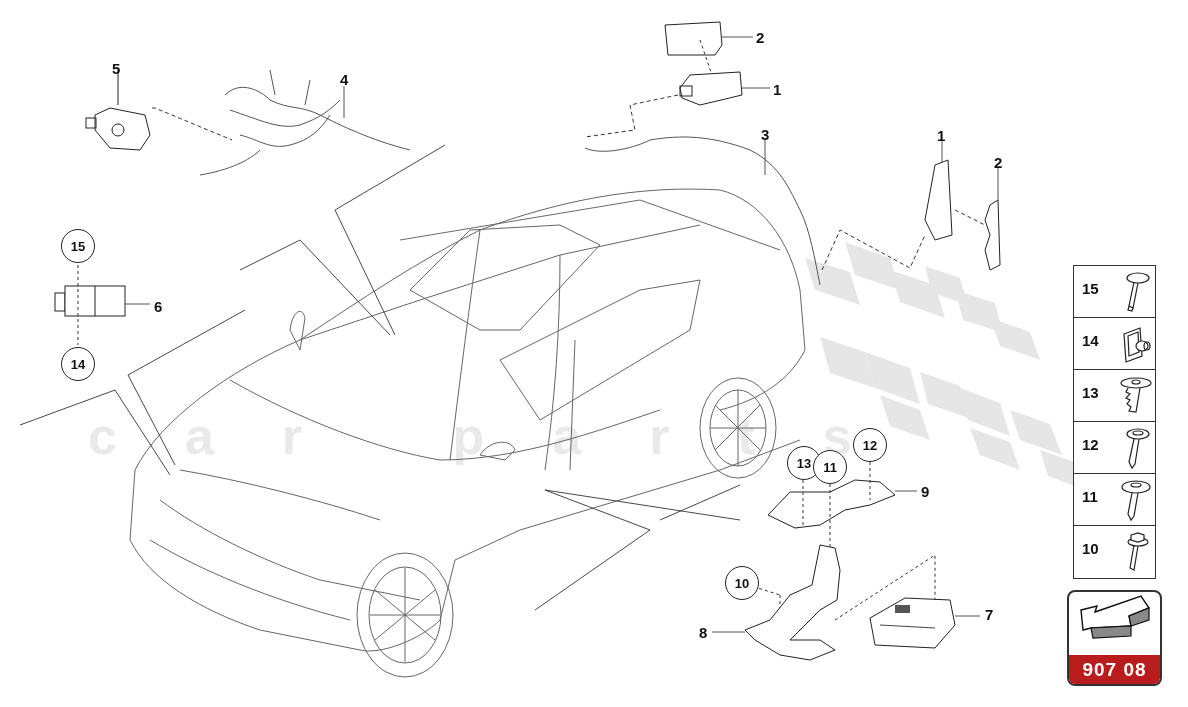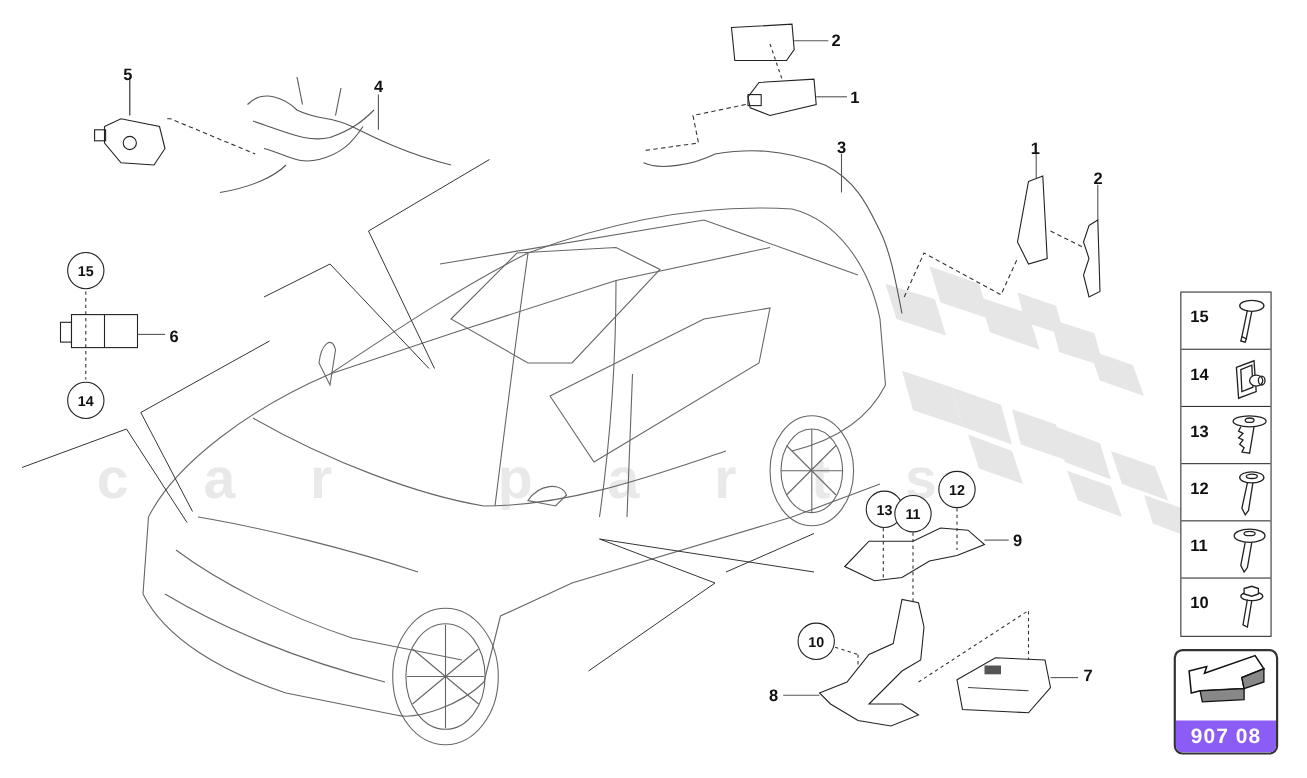--- a/index.html
+++ b/index.html
@@ -11,21 +11,21 @@
   .callout { position:absolute; font-family:"Liberation Sans", sans-serif; font-weight:bold; font-size:15px; color:#111; line-height:1; }
   .circle { position:absolute; width:34px; height:34px; border:1.5px solid #222; border-radius:50%; background:#fff;
             display:flex; align-items:center; justify-content:center; font-weight:bold; font-size:13px; color:#111; box-sizing:border-box; }
   #legend { position:absolute; left:1073px; top:265px; width:83px; border:1.5px solid #333; background:#fff; box-sizing:border-box; }
   .legend-row { height:52px; border-bottom:1.5px solid #333; position:relative; box-sizing:border-box; }
   .legend-row:last-child { border-bottom:none; }
   .legend-num { position:absolute; left:8px; top:14px; font-weight:bold; font-size:15px; color:#111; }
   .legend-icon { position:absolute; left:40px; top:4px; width:40px; height:44px; }
   #ref-badge { position:absolute; left:1067px; top:590px; width:95px; height:96px; border:2px solid #333; border-radius:8px; overflow:hidden; background:#fff; box-sizing:border-box; }
   #ref-badge .arrow { position:absolute; left:0; top:0; width:91px; height:60px; }
-  #ref-badge .num { position:absolute; left:0; bottom:0; width:100%; height:29px; background:#8b5cf6; color:#fff; font-weight:bold; font-size:19px; display:flex; align-items:center; justify-content:center; letter-spacing:1px; }
+  #ref-badge .num { position:absolute; left:0; bottom:0; width:100%; height:29px; background:#b91c1c; color:#fff; font-weight:bold; font-size:19px; display:flex; align-items:center; justify-content:center; letter-spacing:1px; }
 </style>
 </head>
 <body>
 
 <div id="canvas">
 
   <svg style="position:absolute;left:0;top:0" width="1188" height="707">
     <g fill="#e6e6e6">
       <polygon points="805,258 850,272 860,305 815,290"></polygon>
       <polygon points="845,242 890,258 900,290 855,275"></polygon>

